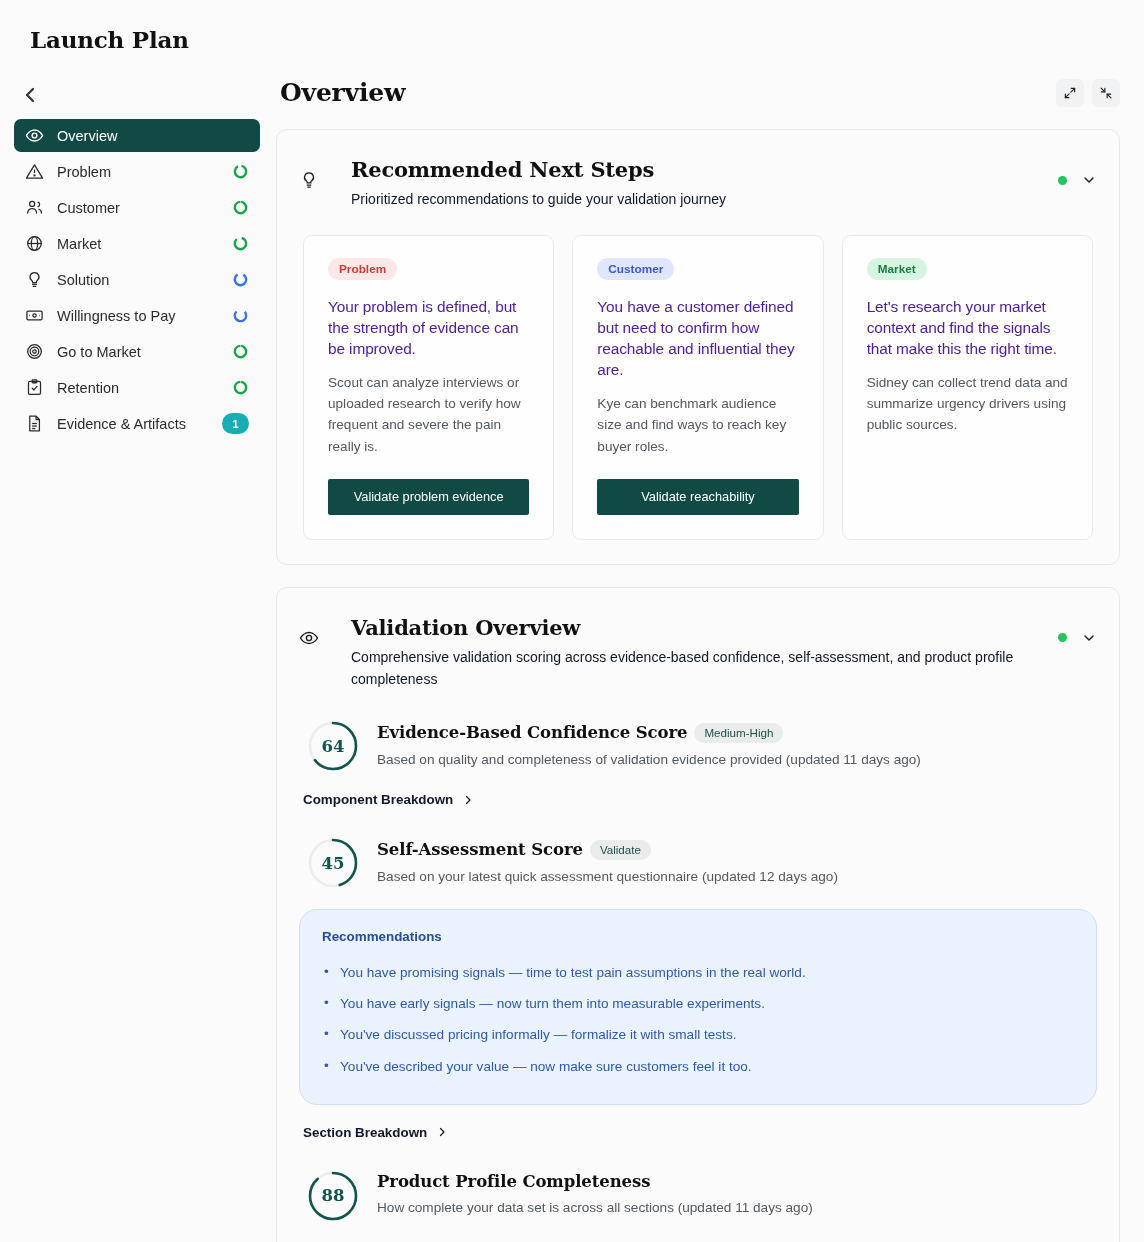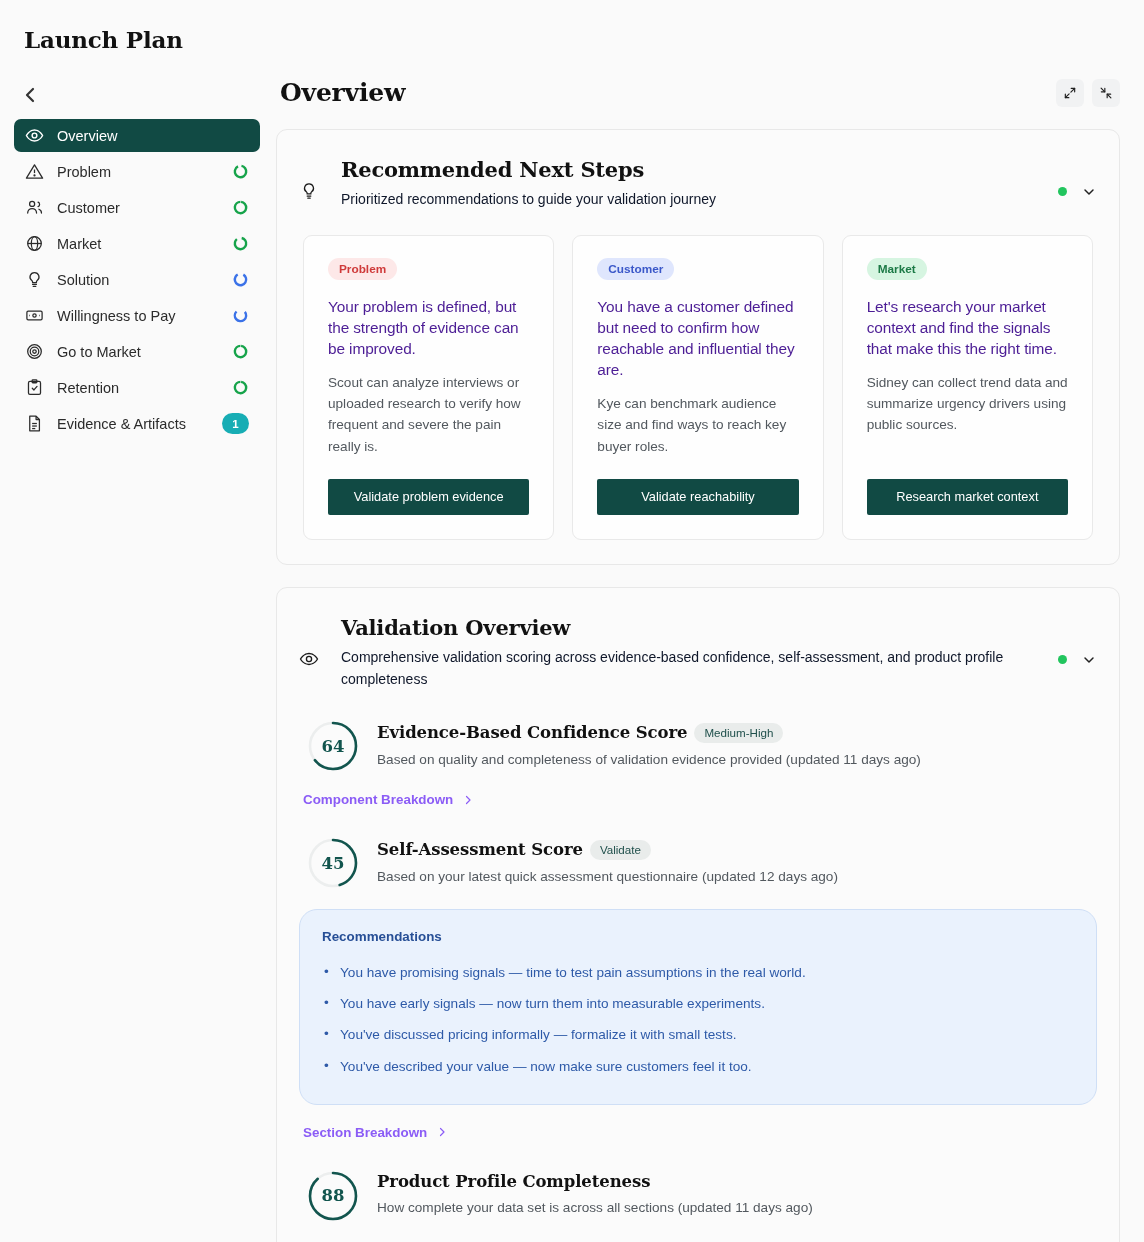--- a/index.html
+++ b/index.html
@@ -23,21 +23,21 @@
     background: #fafafa;
     padding: 0;
     position: relative;
   }
   .brand {
     font-family: "DejaVu Serif", "Liberation Serif", serif;
     font-size: 23px;
     font-weight: 700;
     letter-spacing: -0.2px;
     color: #111;
-    padding: 26px 0 0 24px;
+    padding: 26px 0 0 30px;
   }
   .collapse-row {
     padding: 30px 0 6px 18px;
   }
   .collapse-btn {
     width: 24px; height: 24px;
     display: flex; align-items: center; justify-content: center;
     color: #333; font-size: 15px; cursor: pointer;
     background: none; border: none;
   }
@@ -105,22 +105,22 @@
   
   .panel {
     background: #fbfbfb;
     border: 1px solid #e8e8e8;
     border-radius: 11px;
     margin-top: 22px;
     padding: 26px 22px 24px 22px;
   }
   .panel-head {
     display: flex;
-    align-items: center;
-    gap: 20px;
+    align-items: flex-start;
+    gap: 30px;
   }
   .panel-ico { width: 22px; flex: 0 0 22px; padding-top: 14px; color: #1b1b1b; }
   .panel-ico svg { width: 20px; height: 20px; display: block; }
   .panel-head-text { flex: 1 1 auto; }
   .panel-title {
     font-family: "DejaVu Serif", "Liberation Serif", serif;
     font-size: 21px;
     font-weight: 700;
     color: #111;
     letter-spacing: -0.2px;
@@ -234,21 +234,21 @@
   }
 
   .breakdown-link {
     display: flex;
     align-items: center;
     gap: 9px;
     margin-top: 20px;
     padding-left: 4px;
     font-size: 13.4px;
     font-weight: 600;
-    color: #8b5cf6;
+    color: #0f172a;
     cursor: pointer;
   }
   .breakdown-link svg { width: 12px; height: 12px; display: block; }
 
   
   .recs {
     margin-top: 20px;
     background: #eaf2fd;
     border: 1px solid #cfdff6;
     border-radius: 18px;
@@ -495,21 +495,20 @@
           <span class="pill customer">Customer</span>
           <div class="card-title">You have a customer defined but need to confirm how reachable and influential they are.</div>
           <div class="card-desc">Kye can benchmark audience size and find ways to reach key buyer roles.</div>
           <button class="card-btn">Validate reachability</button>
         </div>
 
         <div class="card">
           <span class="pill market">Market</span>
           <div class="card-title">Let's research your market context and find the signals that make this the right time.</div>
           <div class="card-desc">Sidney can collect trend data and summarize urgency drivers using public sources.</div>
-          <button class="card-btn">Research market context</button>
         </div>
 
       </div>
     </section>
 
     <section class="panel">
       <div class="panel-head">
         <span class="panel-ico">
           <svg viewBox="0 0 24 24" fill="none" stroke="currentColor" stroke-width="1.6">
               <path d="M1.8 12s3.6-6.6 10.2-6.6S22.2 12 22.2 12s-3.6 6.6-10.2 6.6S1.8 12 1.8 12z"></path>

